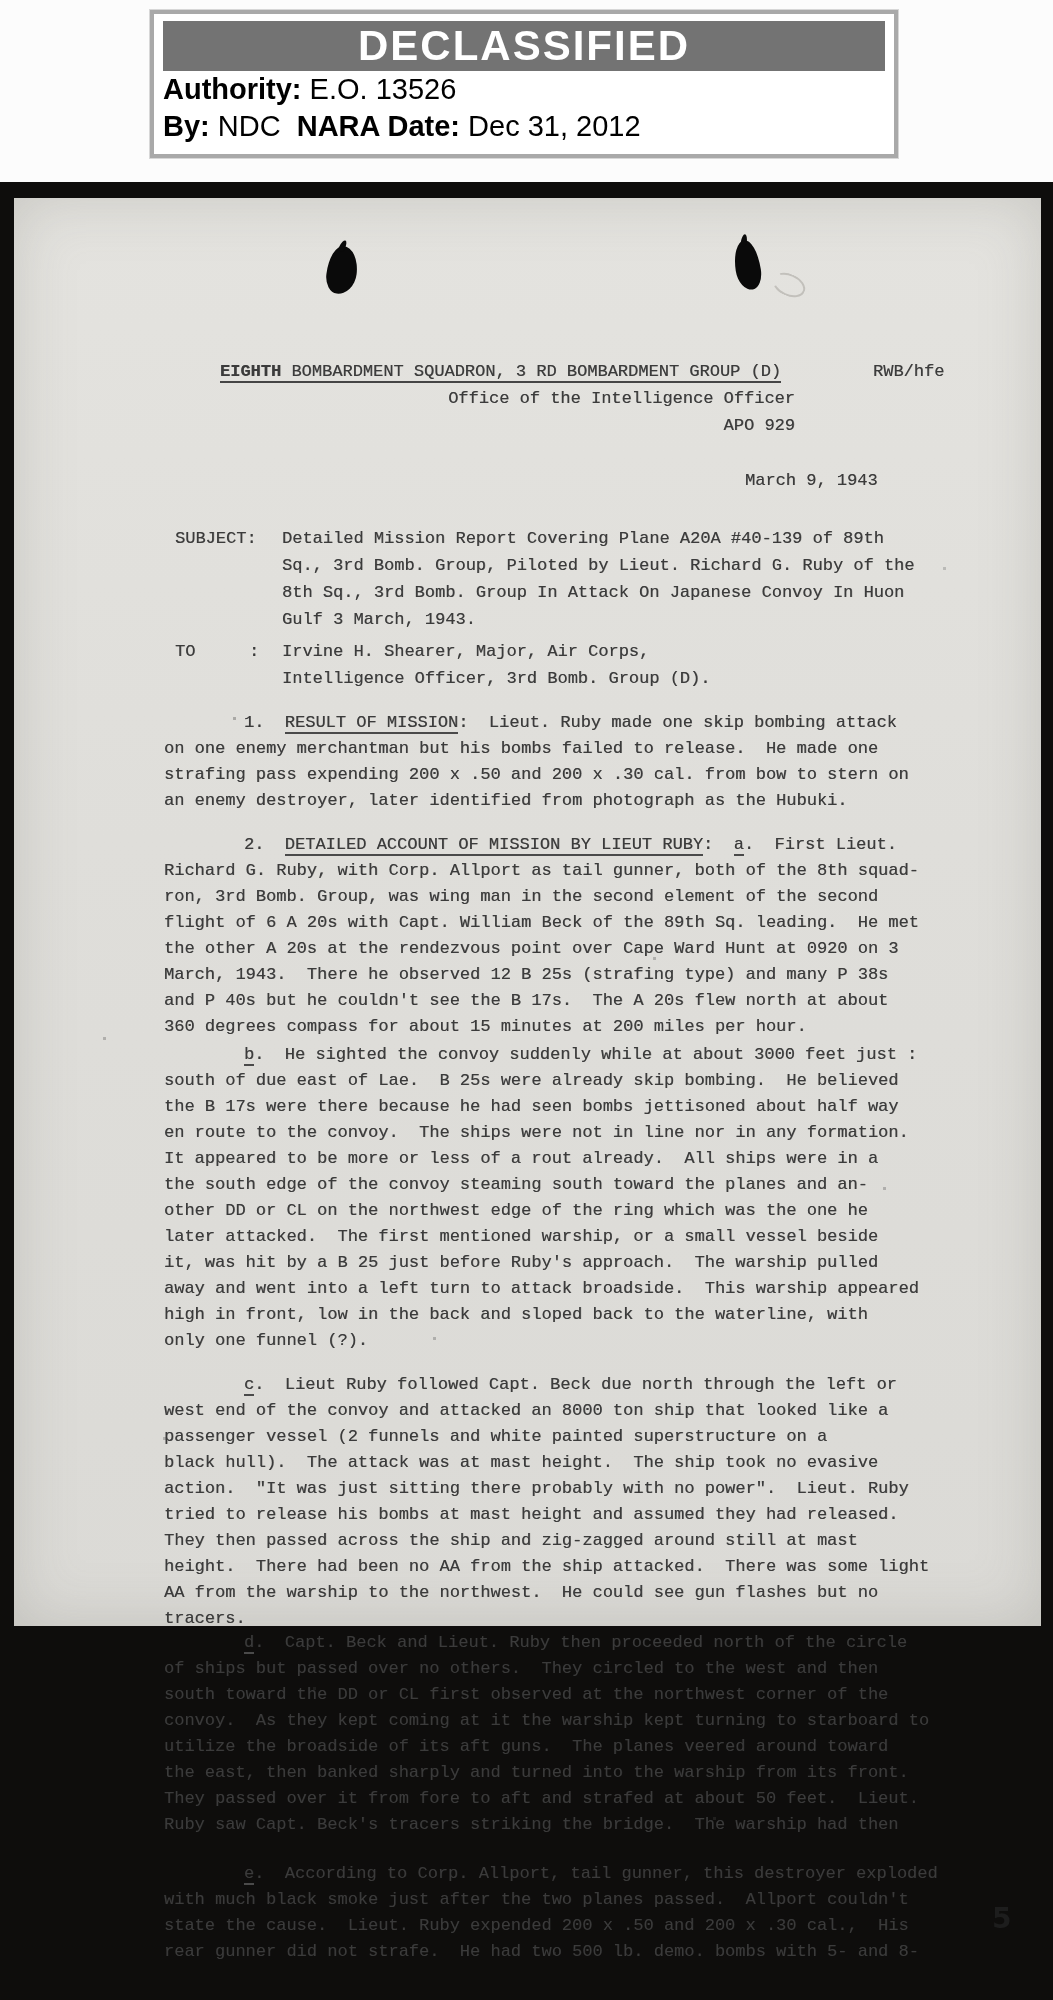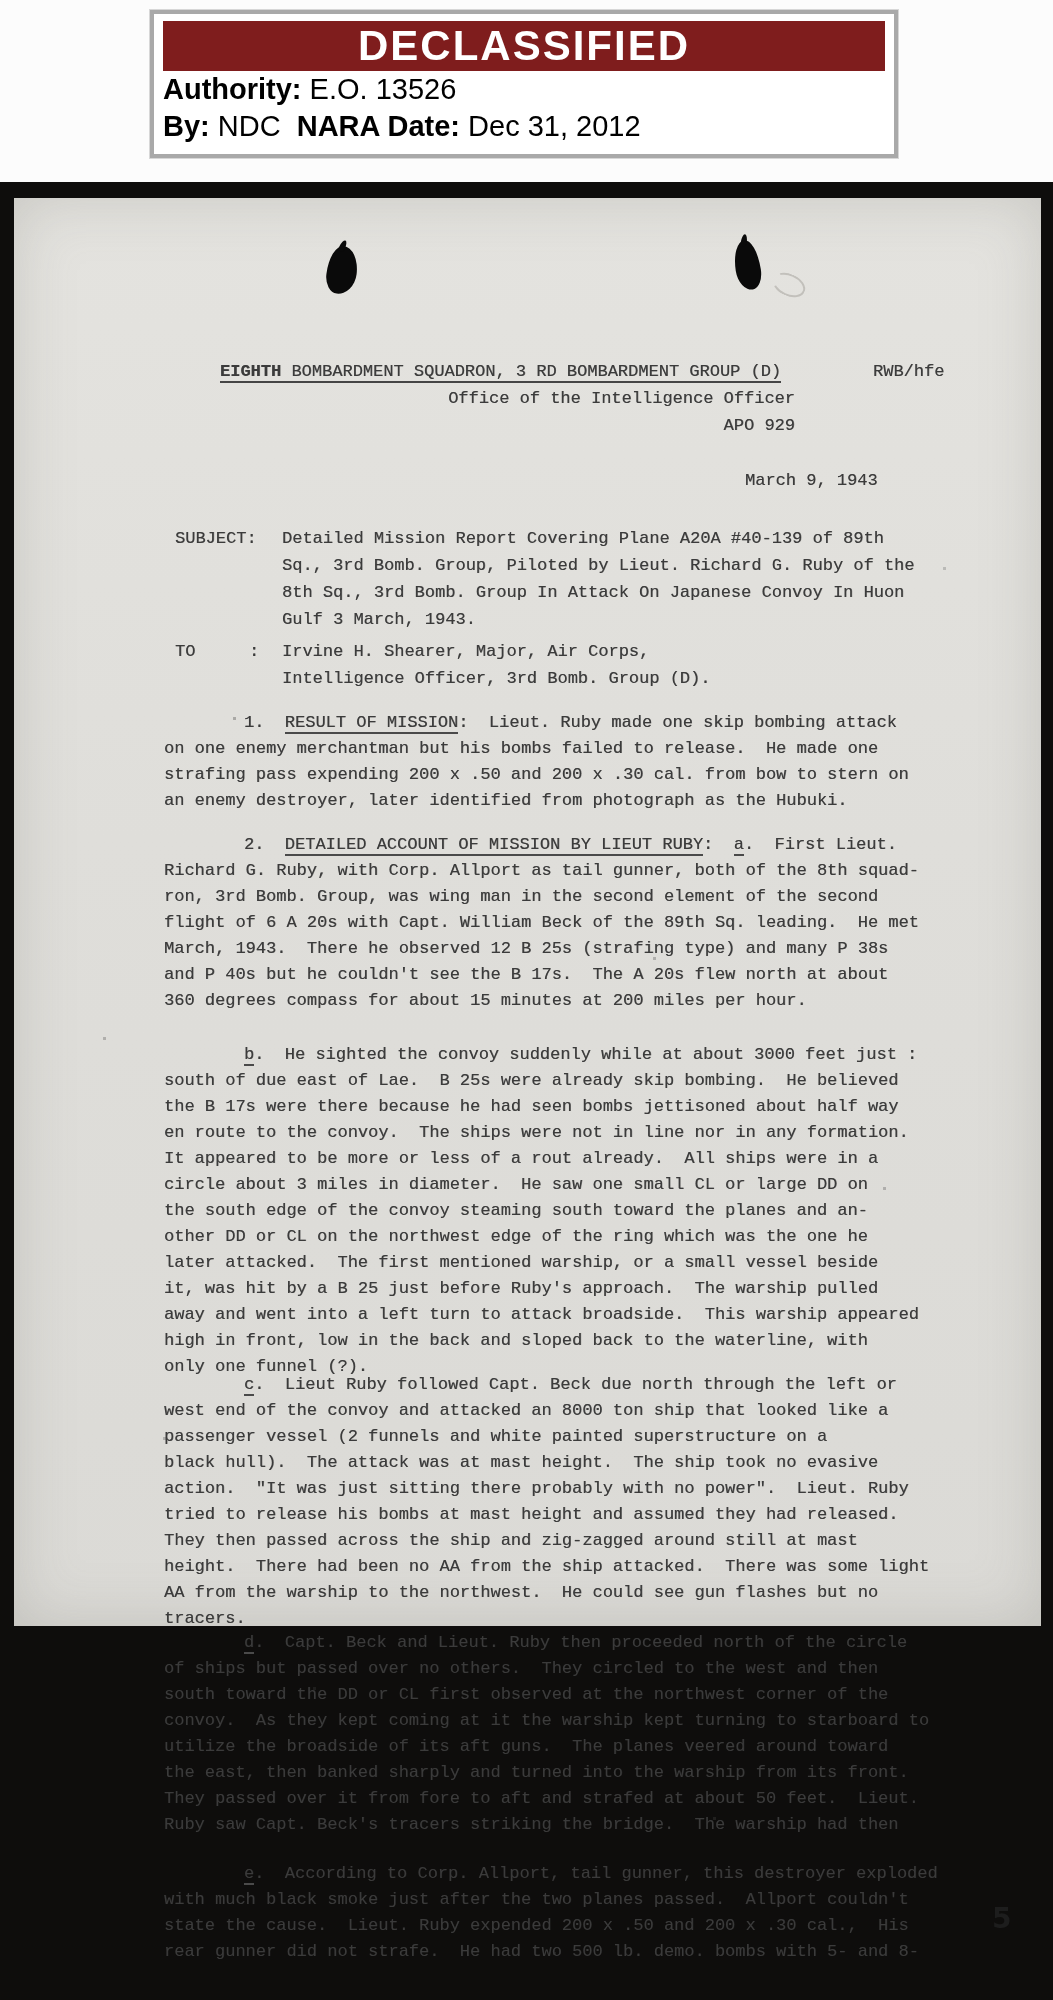--- a/index.html
+++ b/index.html
@@ -9,21 +9,21 @@
   }
   
   .top-strip { position:absolute; left:0; top:0; width:1053px; height:182px; background:#fcfcfc; }
   .stamp {
     position:absolute; left:150px; top:10px; width:748px; height:148px;
     box-sizing:border-box; background:#ffffff; border:4px solid #a9a9a9;
     box-shadow:0 0 0 1px #d7d7d7; padding:7px 9px;
     font-family:"Liberation Sans","DejaVu Sans",sans-serif;
   }
   .stamp-bar {
-    background:#7f1d1d; color:#fff; height:50px; line-height:50px;
+    background:#737373; color:#fff; height:50px; line-height:50px;
     text-align:center; font-weight:bold; font-size:42px; letter-spacing:2px;
   }
   .stamp-line { text-align:left; font-size:29px; line-height:37px; color:#000; white-space:pre; }
   .b { font-weight:bold; }
   
   .paper {
     position:absolute; left:14px; top:198px; width:1027px; height:1428px;
     background:linear-gradient(180deg,#e4e3df 0%,#dfdeda 45%,#dbdad6 100%);
     box-shadow:inset 0 0 60px rgba(120,118,110,0.25);
   }
@@ -120,31 +120,31 @@
         <div class="line lead"><span>1.  </span><span class="u">RESULT OF MISSION</span><span>:  Lieut. Ruby made one skip bombing attack</span></div>
         <div class="line">on one enemy merchantman but his bombs failed to release.  He made one</div>
         <div class="line">strafing pass expending 200 x .50 and 200 x .30 cal. from bow to stern on</div>
         <div class="line">an enemy destroyer, later identified from photograph as the Hubuki.</div>
       </div>
     <div class="tw para" id="para-1" style="top:634px">
         <div class="line lead"><span>2.  </span><span class="u">DETAILED ACCOUNT OF MISSION BY LIEUT RUBY</span><span>:  </span><span class="u">a</span><span>.  First Lieut.</span></div>
         <div class="line">Richard G. Ruby, with Corp. Allport as tail gunner, both of the 8th squad-</div>
         <div class="line">ron, 3rd Bomb. Group, was wing man in the second element of the second</div>
         <div class="line">flight of 6 A 20s with Capt. William Beck of the 89th Sq. leading.  He met</div>
+        <div class="line">the other A 20s at the rendezvous point over Cape Ward Hunt at 0920 on 3</div>
         <div class="line">March, 1943.  There he observed 12 B 25s (strafing type) and many P 38s</div>
         <div class="line">and P 40s but he couldn't see the B 17s.  The A 20s flew north at about</div>
         <div class="line">360 degrees compass for about 15 minutes at 200 miles per hour.</div>
       </div>
     <div class="tw para" id="para-2" style="top:844px">
         <div class="line lead"><span class="u">b</span><span>.  He sighted the convoy suddenly while at about 3000 feet just :</span></div>
         <div class="line">south of due east of Lae.  B 25s were already skip bombing.  He believed</div>
         <div class="line">the B 17s were there because he had seen bombs jettisoned about half way</div>
         <div class="line">en route to the convoy.  The ships were not in line nor in any formation.</div>
         <div class="line">It appeared to be more or less of a rout already.  All ships were in a</div>
-        <div class="line">circle about 3 miles in diameter.  He saw one small CL or large DD on</div>
         <div class="line">the south edge of the convoy steaming south toward the planes and an-</div>
         <div class="line">other DD or CL on the northwest edge of the ring which was the one he</div>
         <div class="line">later attacked.  The first mentioned warship, or a small vessel beside</div>
         <div class="line">it, was hit by a B 25 just before Ruby's approach.  The warship pulled</div>
         <div class="line">away and went into a left turn to attack broadside.  This warship appeared</div>
         <div class="line">high in front, low in the back and sloped back to the waterline, with</div>
         <div class="line">only one funnel (?).</div>
       </div>
     <div class="tw para" id="para-3" style="top:1174px">
         <div class="line lead"><span class="u">c</span><span>.  Lieut Ruby followed Capt. Beck due north through the left or</span></div>

